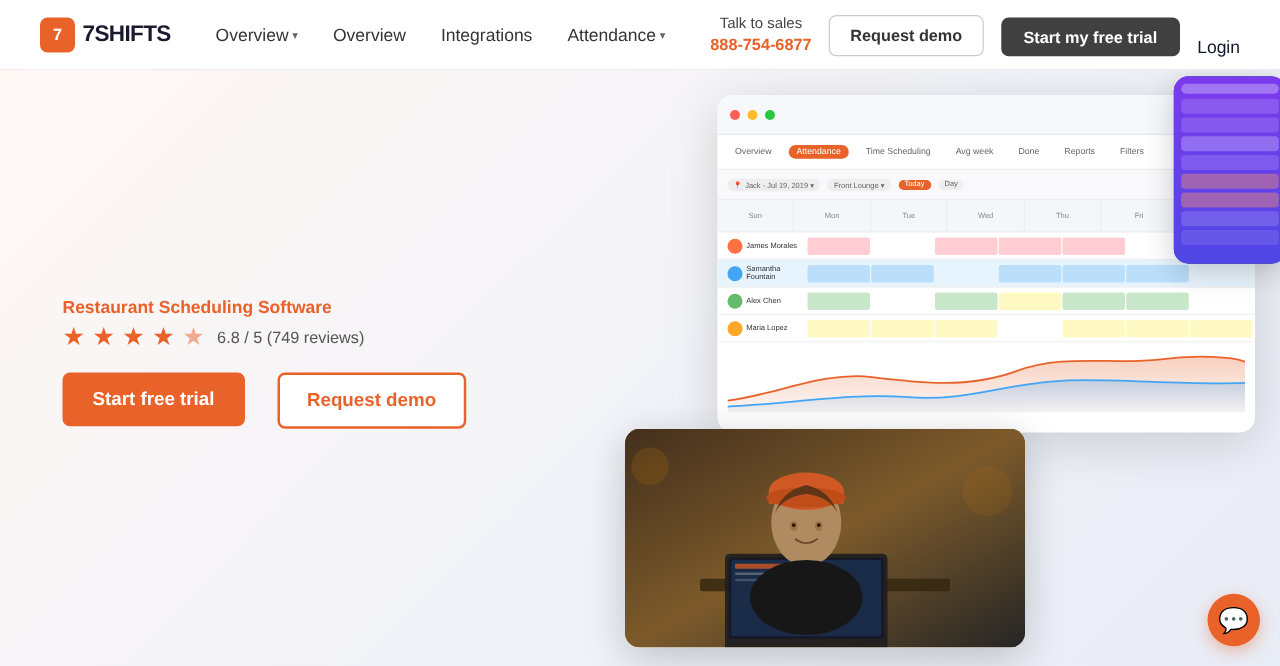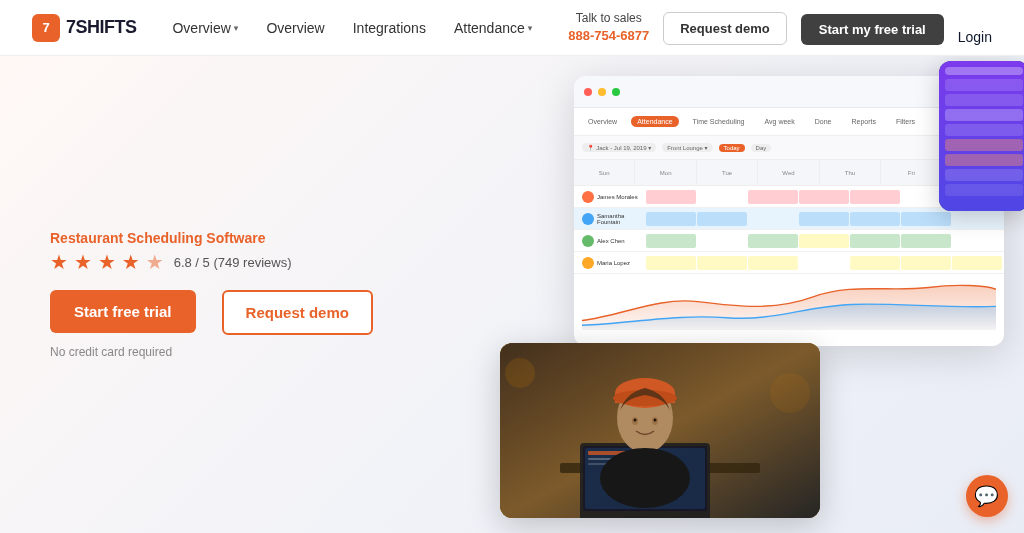--- a/index.html
+++ b/index.html
@@ -204,21 +204,20 @@
         <span>6.8 / 5</span>
         <span>(749 reviews)</span>
       </span>
     </div>
 
 
     <div class="hero-buttons">
       <button class="btn-hero-primary">Start free trial</button>
       <button class="btn-hero-secondary">Request demo</button>
     </div>
-    <div class="no-cc">No credit card required</div>
   </div>
 
   <div class="hero-right">
 
     <div class="screenshot-main">
       <div class="dash-header">
         <div class="dash-dot d1"></div>
         <div class="dash-dot d2"></div>
         <div class="dash-dot d3"></div>
       </div>

